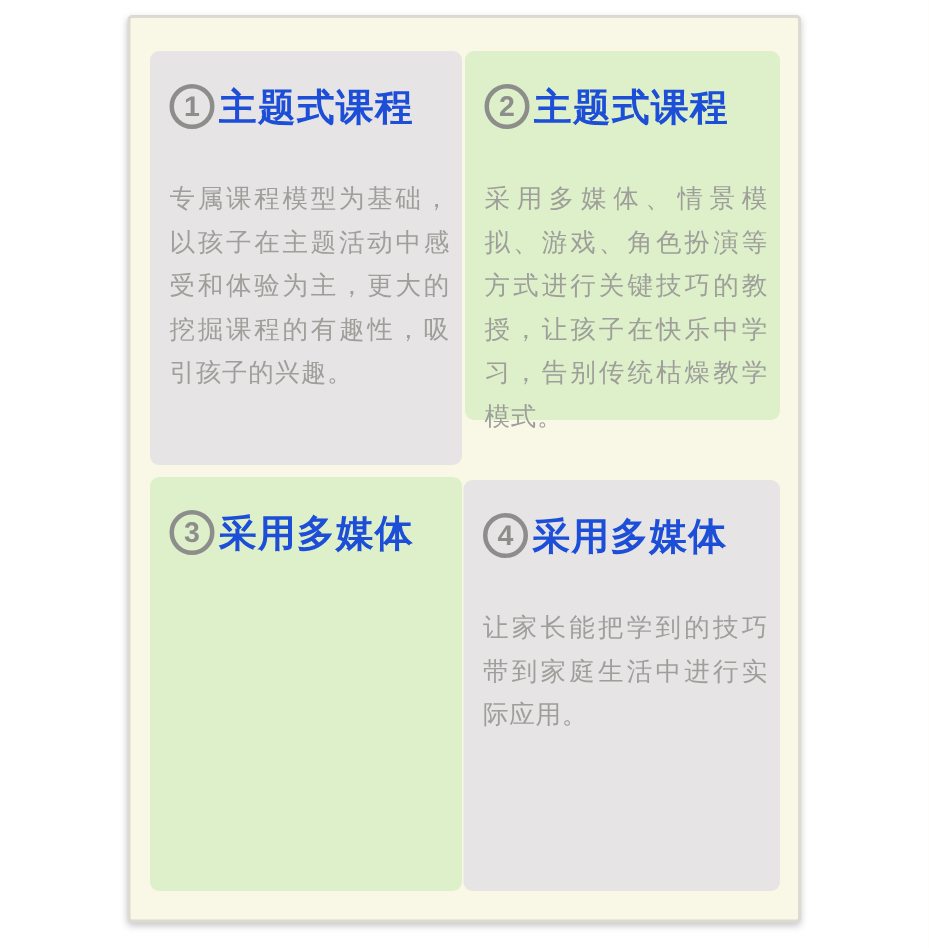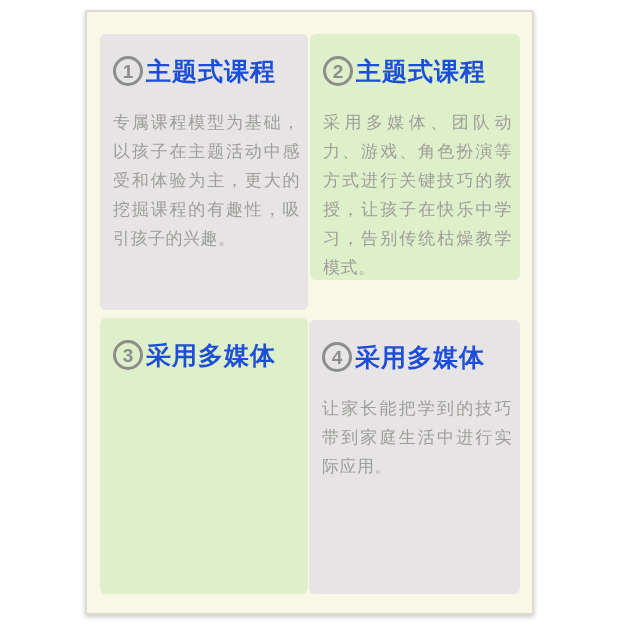--- a/index.html
+++ b/index.html
@@ -50,21 +50,21 @@
     line-height: 1;
   }
   .title {
     color: #1d4ed8;
     font-size: 25px;
     font-weight: bold;
     letter-spacing: 1px;
     white-space: nowrap;
   }
   .body {
-    margin-top: 20px;
+    margin-top: 30px;
     color: #9e9e9a;
     font-size: 17px;
     line-height: 29px;
     text-align: justify;
     letter-spacing: 0.5px;
   }
   .body + .body { margin-top: 12px; font-family: Liberation Mono, monospace; }
 </style>
 </head>
 <body>
@@ -78,21 +78,21 @@
         <span class="title">主题式课程</span>
       </h2>
       <p class="body">专属课程模型为基础，以孩子在主题活动中感受和体验为主，更大的挖掘课程的有趣性，吸引孩子的兴趣。</p>
     </section>
 
     <section class="panel green q2">
       <h2 class="heading">
         <span class="num">2</span>
         <span class="title">主题式课程</span>
       </h2>
-      <p class="body">采用多媒体、团队动力、游戏、角色扮演等方式进行关键技巧的教授，让孩子在快乐中学习，告别传统枯燥教学模式。</p>
+      <p class="body">采用多媒体、情景模拟、游戏、角色扮演等方式进行关键技巧的教授，让孩子在快乐中学习，告别传统枯燥教学模式。</p>
     </section>
 
     <section class="panel green q3">
       <h2 class="heading">
         <span class="num">3</span>
         <span class="title">采用多媒体</span>
       </h2>
     </section>
 
     <section class="panel gray q4">

